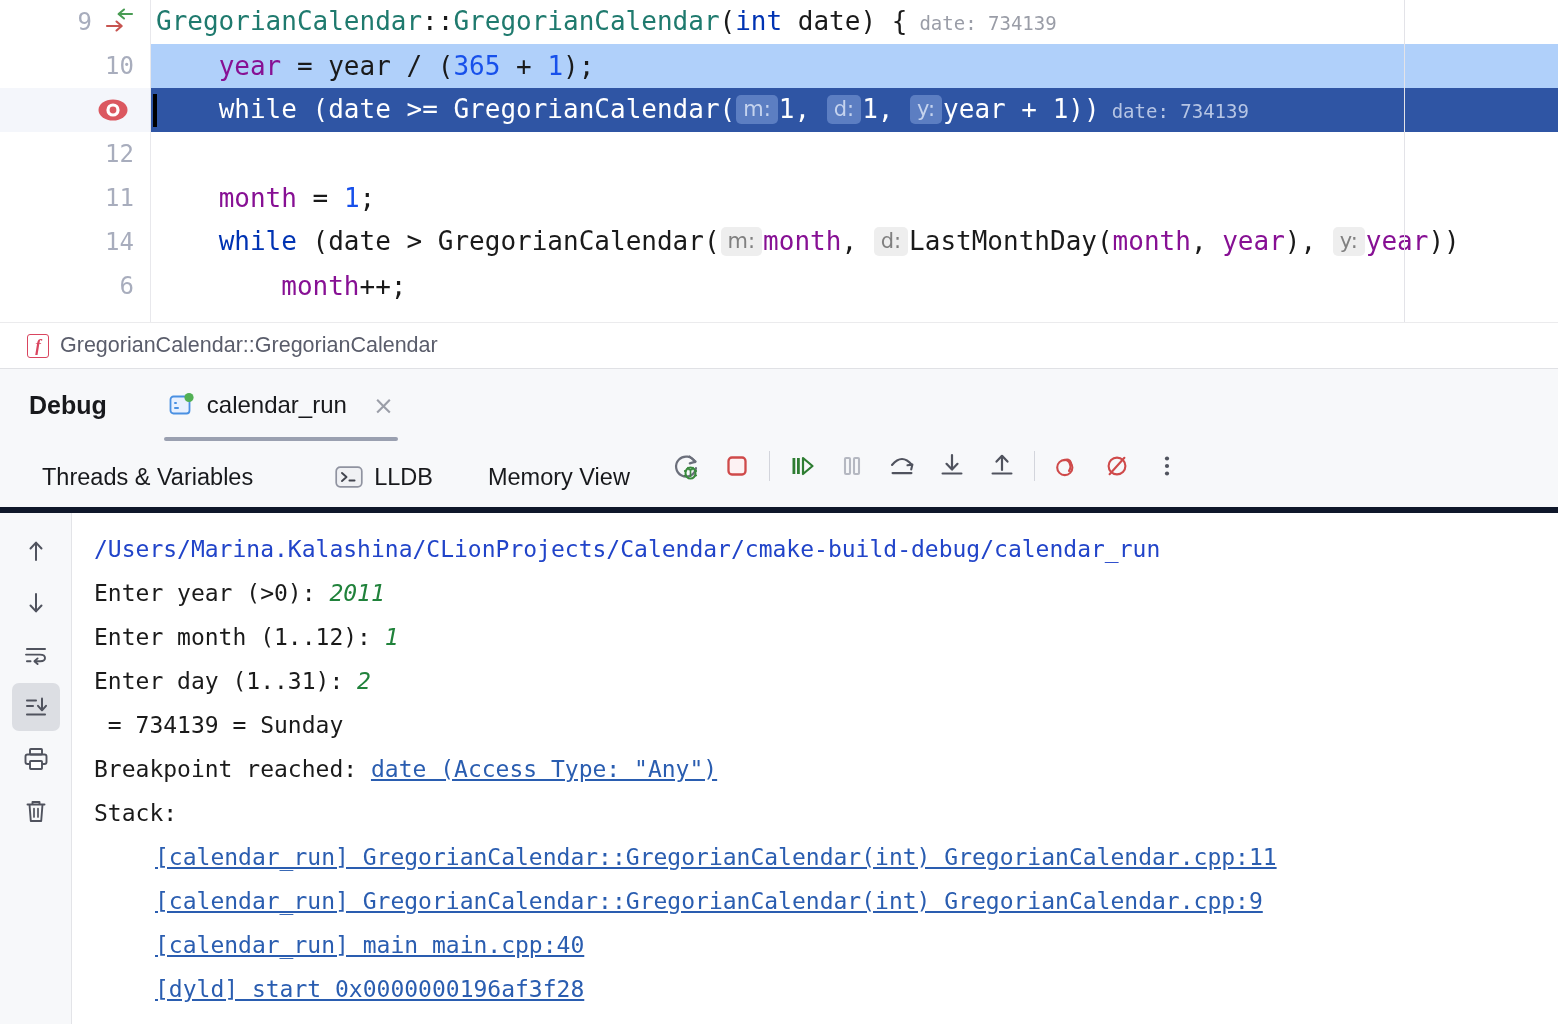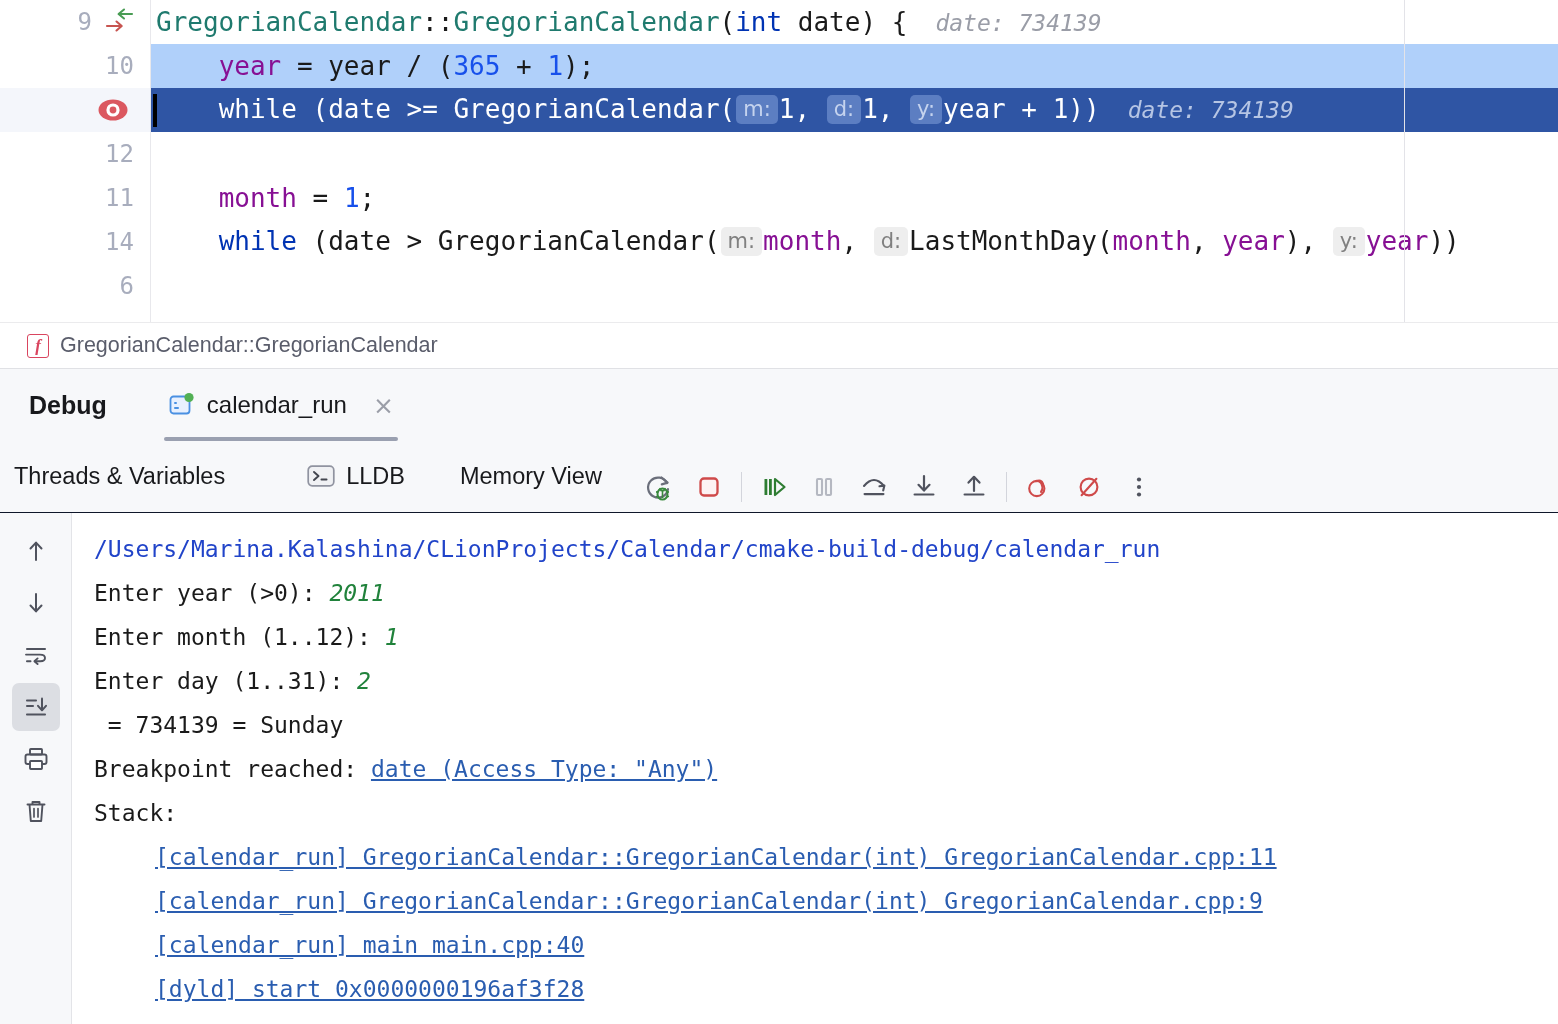--- a/index.html
+++ b/index.html
@@ -84,24 +84,23 @@
     margin:0 1px;
     position:relative;
     top:-2px;
   }
   .hint-on-sel {
     color:#c5d3ee;
     background:#5c7ec2;
   }
   .inline-val {
     font-family:"DejaVu Sans Mono", monospace;
-    font-size:23px;
-    font-style:italic;
+    font-size:19px;
     color:#9a9da7;
-    margin-left:28px;
+    margin-left:12px;
   }
   .inline-val-sel { color:#b6c5e4; }
 
   .caret {
     position:absolute;
     left:153px; top:6px;
     width:4px; height:33px;
     background:#000000;
     z-index:5;
   }
@@ -180,22 +179,23 @@
     color:#9b9ea8;
     line-height:1;
     margin-left:13px;
     font-family:"DejaVu Sans", sans-serif;
   }
 
   
   #tabrow {
     height:72px;
     display:flex;
-    align-items:flex-end;
-    border-bottom:1px solid #0f172a;
+    align-items:flex-start;
+    padding-left:28px;
+    border-bottom:6px solid #0f172a;
     position:relative;
   }
   .dtab {
     font-size:23.5px;
     color:#18191c;
     height:72px;
     display:flex;
     align-items:center;
     gap:11px;
     padding:0 14px;
@@ -278,21 +278,21 @@
       <div class="code-line"><div class="row-hl row-hl-exec"></div><div class="ln-gutter"><span class="ln-num">10</span></div><div class="code-text"><span class="plain">    </span><span class="var">year</span><span class="plain"> = year / (</span><span class="num">365</span><span class="plain"> + </span><span class="num">1</span><span class="plain">);</span></div></div>
       <div class="code-line"><div class="row-hl row-hl-sel"></div><div class="ln-gutter gutter-hl-sel"><span style="display:inline-flex;margin-right:4px;">
       <svg width="34" height="34" viewBox="0 0 34 34">
         <ellipse cx="17" cy="17" rx="14.5" ry="10.5" fill="#db5860"></ellipse>
         <ellipse cx="17" cy="17" rx="6.6" ry="6.6" fill="#ffffff"></ellipse>
         <ellipse cx="17" cy="17" rx="3.4" ry="3.4" fill="#db5860"></ellipse>
       </svg></span></div><div class="caret"></div><div class="code-text"><span class="wht">    </span><span class="wht">while</span><span class="wht"> (date &gt;= GregorianCalendar(</span><span class="hint hint-on-sel">m:</span><span class="wht">1, </span><span class="hint hint-on-sel">d:</span><span class="wht">1, </span><span class="hint hint-on-sel">y:</span><span class="wht">year + 1))</span><span class="inline-val inline-val-sel">date: 734139</span></div></div>
       <div class="code-line"><div class="ln-gutter"><span class="ln-num">12</span></div></div>
       <div class="code-line"><div class="ln-gutter"><span class="ln-num">11</span></div><div class="code-text"><span class="plain">    </span><span class="var">month</span><span class="plain"> = </span><span class="num">1</span><span class="plain">;</span></div></div>
       <div class="code-line"><div class="ln-gutter"><span class="ln-num">14</span></div><div class="code-text"><span class="plain">    </span><span class="kw">while</span><span class="plain"> (date &gt; GregorianCalendar(</span><span class="hint">m:</span><span class="var">month</span><span class="plain">, </span><span class="hint">d:</span><span class="plain">LastMonthDay(</span><span class="var">month</span><span class="plain">, </span><span class="var">year</span><span class="plain">), </span><span class="hint">y:</span><span class="var">year</span><span class="plain">))</span></div></div>
-      <div class="code-line"><div class="ln-gutter"><span class="ln-num">6</span></div></div>
+      <div class="code-line"><div class="ln-gutter"><span class="ln-num">6</span></div><div class="code-text"><span class="plain">        </span><span class="var">month</span><span class="plain">++;</span></div></div>
     </div>
 </div>
 
 <div id="breadcrumb">
   <span class="fbox">f</span>
   <span class="bc-label">GregorianCalendar::GregorianCalendar</span>
 </div>
 
 <div id="debug-panel">
 

